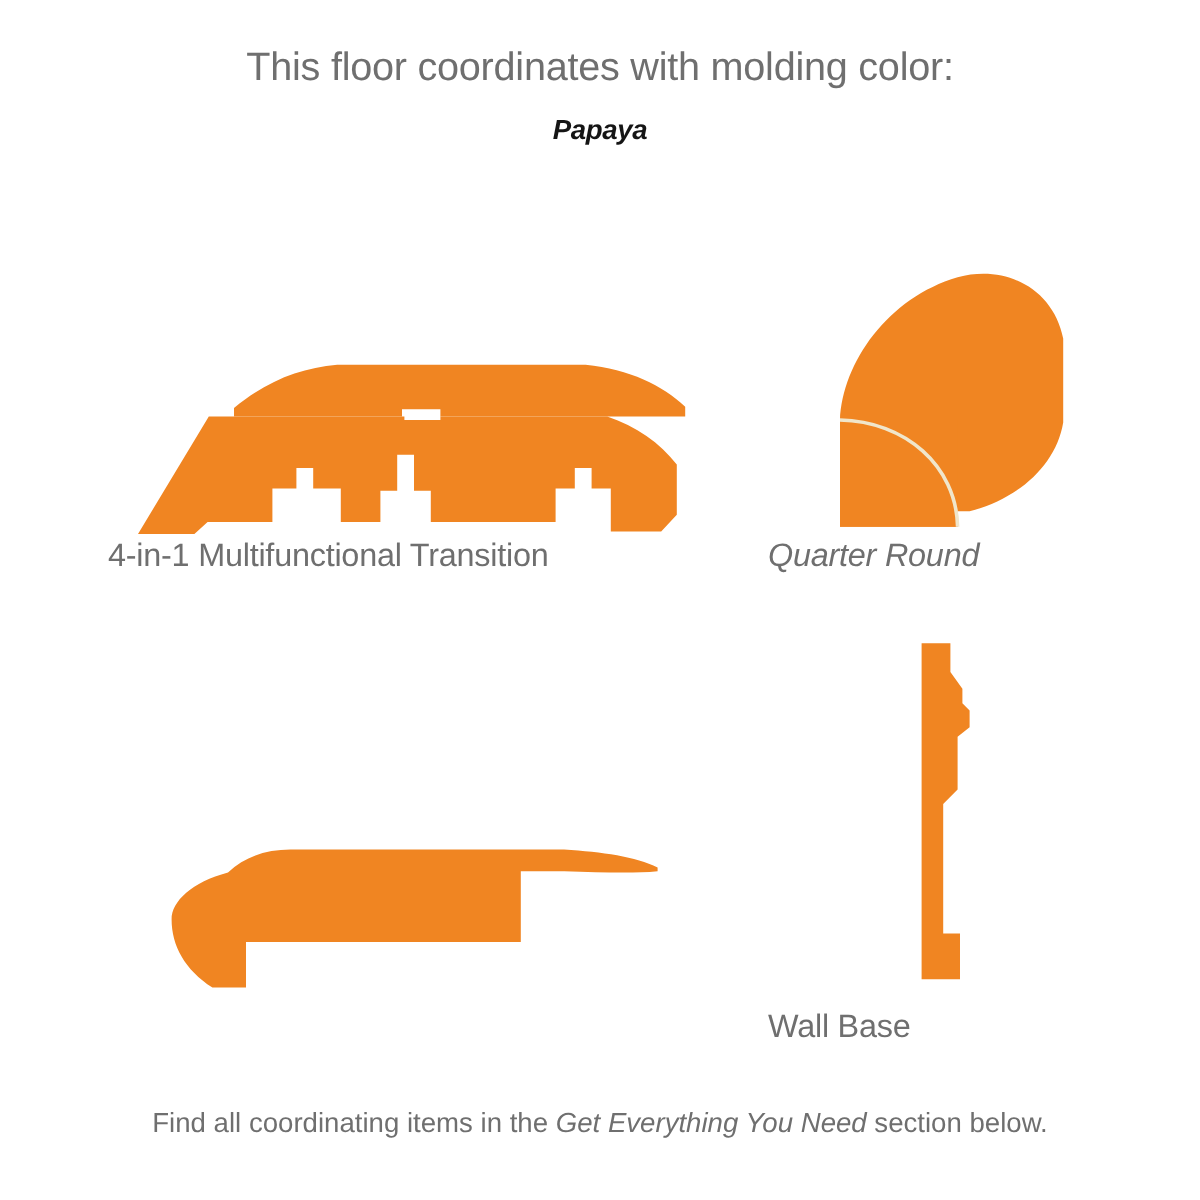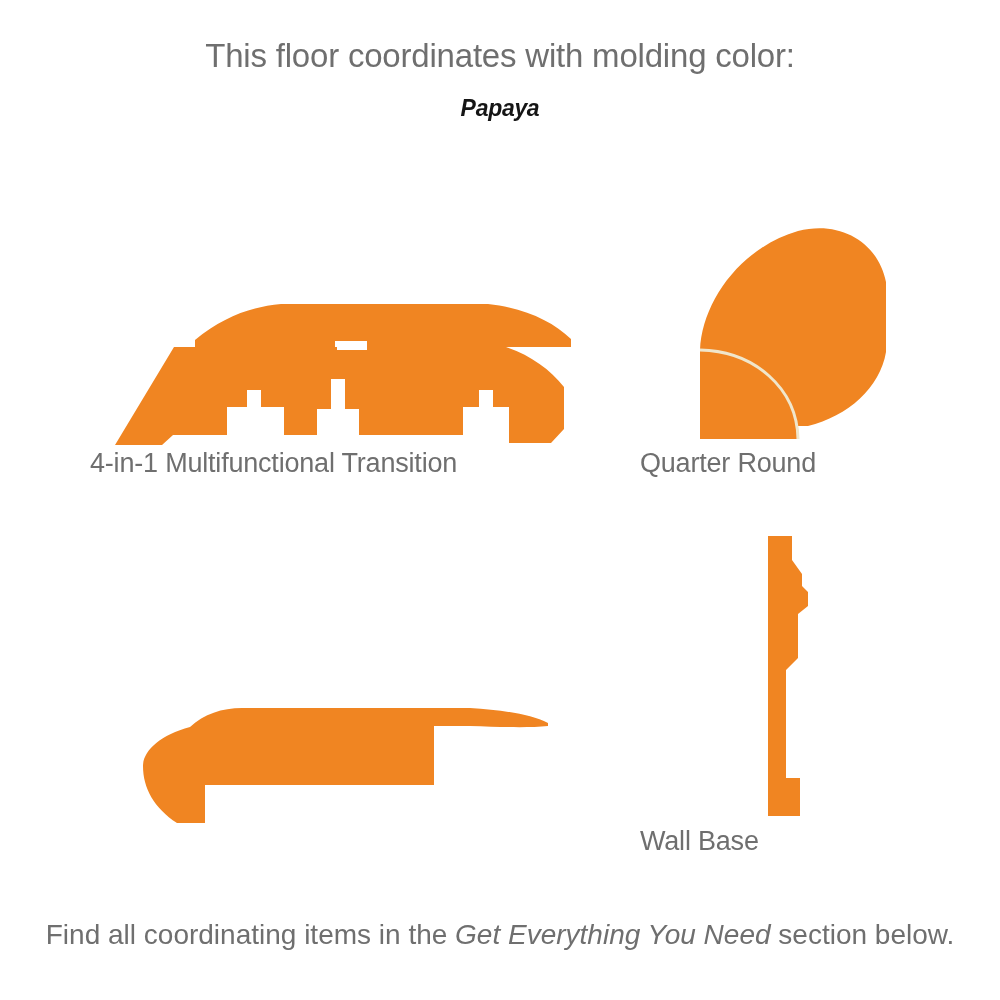--- a/index.html
+++ b/index.html
@@ -81,41 +81,41 @@
   .cell-quarter     { left: 640px; top: 0px;   width: 290px; }
   .cell-stairnose   { left: 90px;  top: 370px; width: 500px; }
   .cell-wallbase    { left: 640px; top: 310px; width: 290px; }
 
   .cell-transition .cell-art { height: 260px; }
   .cell-quarter    .cell-art { height: 280px; }
   .cell-stairnose  .cell-art { height: 290px; }
   .cell-wallbase   .cell-art { height: 340px; }
 
   .cell-transition .cell-label { margin-top: -2px; }
-  .cell-quarter    .cell-label { margin-top: -2px; }
+  .cell-quarter    .cell-label { margin-top: -2px; font-style: italic; }
   .cell-stairnose  .cell-label { margin-top: 4px; }
-  .cell-wallbase   .cell-label { margin-top: 6px; }
+  .cell-wallbase   .cell-label { margin-top: 20px; }
 
   svg { display: block; overflow: visible; }
 
   .art-svg {
     position: absolute;
     left: 50%;
     transform: translateX(-50%);
     bottom: 0;
   }
 
   
   .footer {
     position: absolute;
     bottom: 50px;
     left: 0;
     width: 1000px;
     text-align: center;
-    font-size: 28px;
+    font-size: 23px;
     color: #6f6f6f;
     line-height: 30px;
     white-space: nowrap;
   }
   .footer em {
     font-style: italic;
   }
 </style>
 </head>
 <body>

